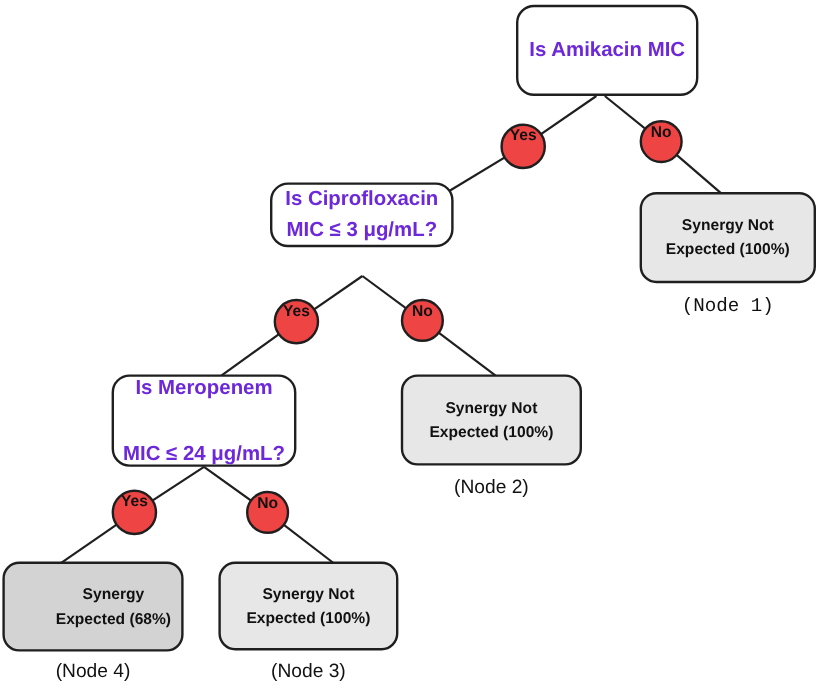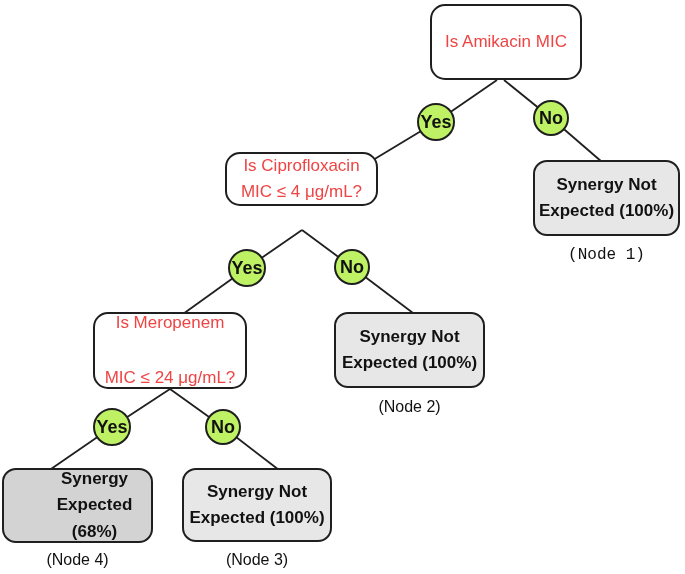--- a/index.html
+++ b/index.html
@@ -27,50 +27,50 @@
     background: #ffffff;
     border: 2px solid #1f1f1f;
     border-radius: 15px;
     display: flex;
     flex-direction: column;
     align-items: center;
     justify-content: center;
     text-align: center;
     font-size: 17px;
     line-height: 1.55;
-    color: #ef4444;
+    color: #6d28d9;
+    font-weight: bold;
   }
   .obox {
     position: absolute;
     z-index: 2;
     box-sizing: border-box;
     background: #e7e7e7;
     border: 2px solid #1f1f1f;
     border-radius: 14px;
     display: flex;
     flex-direction: column;
     align-items: center;
     justify-content: center;
     text-align: center;
-    font-size: 17px;
+    font-size: 13px;
     font-weight: bold;
     line-height: 1.55;
     color: #111111;
   }
   .circle {
     position: absolute;
     z-index: 3;
     box-sizing: border-box;
-    background: #bef264;
+    background: #ef4444;
     border: 2px solid #1f1f1f;
     border-radius: 50%;
     display: flex;
-    align-items: center;
     justify-content: center;
-    font-size: 18px;
+    font-size: 13px;
     font-weight: bold;
     color: #111111;
   }
   .caption {
     position: absolute;
     z-index: 2;
     text-align: center;
     font-size: 16px;
     color: #111111;
   }
@@ -94,21 +94,21 @@
     <line x1="170" y1="389" x2="223" y2="427"></line>
     <line x1="223" y1="427" x2="279" y2="470"></line>
   </svg>
 
   <div class="qbox" style="left:430px; top:4px; width:152px; height:76px;">
     <div>Is Amikacin MIC</div>
   </div>
 
   <div class="qbox" style="left:225px; top:152px; width:153px; height:54px;">
     <div>Is Ciprofloxacin</div>
-    <div>MIC ≤ 4 μg/mL?</div>
+    <div>MIC ≤ 3 μg/mL?</div>
   </div>
 
   <div class="qbox" style="left:93px; top:312px; width:154px; height:77px;gap:28px;">
     <div>Is Meropenem</div>
     <div>MIC ≤ 24 μg/mL?</div>
   </div>
 
   <div class="circle" style="left:417px; top:103px; width:38px; height:38px;">
     <span>Yes</span>
   </div>

